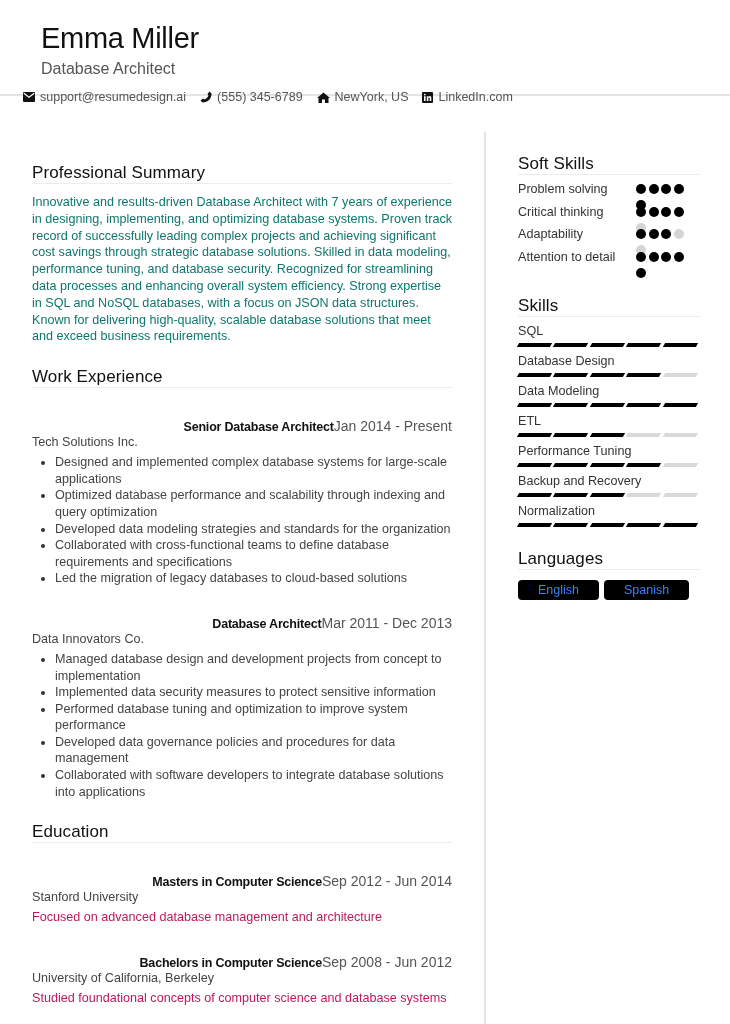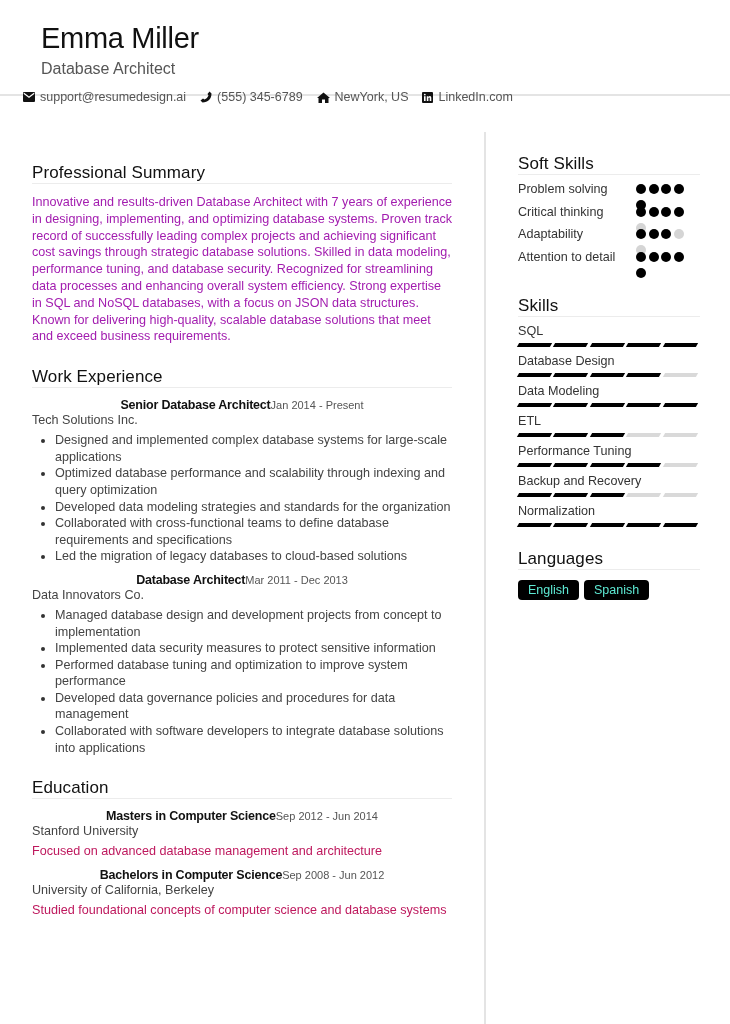--- a/index.html
+++ b/index.html
@@ -12,47 +12,47 @@
   .contacts { position: absolute; left: 23px; top: 90px; display: flex; align-items: center; font-size: 12.5px; color: #555; }
   .contact { display: flex; align-items: center; margin-right: 14px; }
   .contact svg { margin-right: 5px; display: block; }
 
   .divider-v { position: absolute; left: 484px; top: 132px; width: 2px; height: 892px; background: #e4e4e4; }
 
   .left { position: absolute; left: 32px; top: 132px; width: 420px; }
   .right { position: absolute; left: 518px; top: 132px; width: 182px; }
 
   .section-title { font-size: 17px; font-weight: 500; color: #111; letter-spacing: 0.1px; border-bottom: 1px solid #ececec; }
-  .summary { margin-top: 10px; font-size: 12.6px; line-height: 16.8px; color: #a21caf; }
+  .summary { margin-top: 10px; font-size: 12.6px; line-height: 16.8px; color: #0f766e; }
 
   .job { margin-top: 10px; }
-  .job-head { display: flex; justify-content: center; align-items: baseline; }
+  .job-head { display: flex; justify-content: flex-end; align-items: baseline; }
   .job-title { font-size: 12.5px; font-weight: bold; color: #111; letter-spacing: -0.2px; }
-  .job-date { font-size: 11px; color: #555; }
+  .job-date { font-size: 14px; color: #555; margin-top: 20px; }
   .job-company { font-size: 12.6px; color: #444; margin-top: 1px; }
   .bullets { margin-top: 5px; list-style: none; }
   .bullets li { position: relative; padding-left: 23px; font-size: 12.6px; line-height: 16.6px; color: #444; }
   .bullets li::before { content: ""; position: absolute; left: 9px; top: 7px; width: 4px; height: 4px; border-radius: 50%; background: #333; }
 
   .edu-desc { font-size: 12.6px; line-height: 16.6px; color: #be185d; margin-top: 5px; }
 
   .skill { margin-top: 6px; }
   .skill-name { font-size: 12.6px; color: #333; line-height: 16px; }
   .bars { display: flex; margin-top: 4px; }
   .bar { width: 33px; height: 4px; margin-right: 3.5px; transform: skewX(-30deg); background: #d9d9d9; }
   .bar.on { background: #000; }
 
   .soft-row { display: flex; margin-top: 6px; }
   .soft-name { width: 118px; font-size: 12.6px; line-height: 16.5px; color: #333; }
   .dots { width: 56px; display: flex; flex-wrap: wrap; height: 16px; padding-top: 3px; }
   .dot { width: 10px; height: 10px; border-radius: 50%; margin-right: 2.5px; margin-bottom: 6px; background: #d5d5d5; }
   .dot.on { background: #000; }
 
   .langs { display: flex; margin-top: 10px; }
-  .lang { background: #000; color: #5eead4; font-size: 12.5px; padding: 3px 10px; border-radius: 4px; margin-right: 5px; }
+  .lang { background: #000; color: #3b82f6; font-size: 12.5px; padding: 3px 20px; border-radius: 4px; margin-right: 5px; }
 </style>
 </head>
 <body>
 
 <div class="header">
   <div class="name">Emma Miller</div>
   <div class="title">Database Architect</div>
   <div class="contacts">
     <div class="contact">
       <svg width="12" height="10" viewBox="0 0 12 10">

